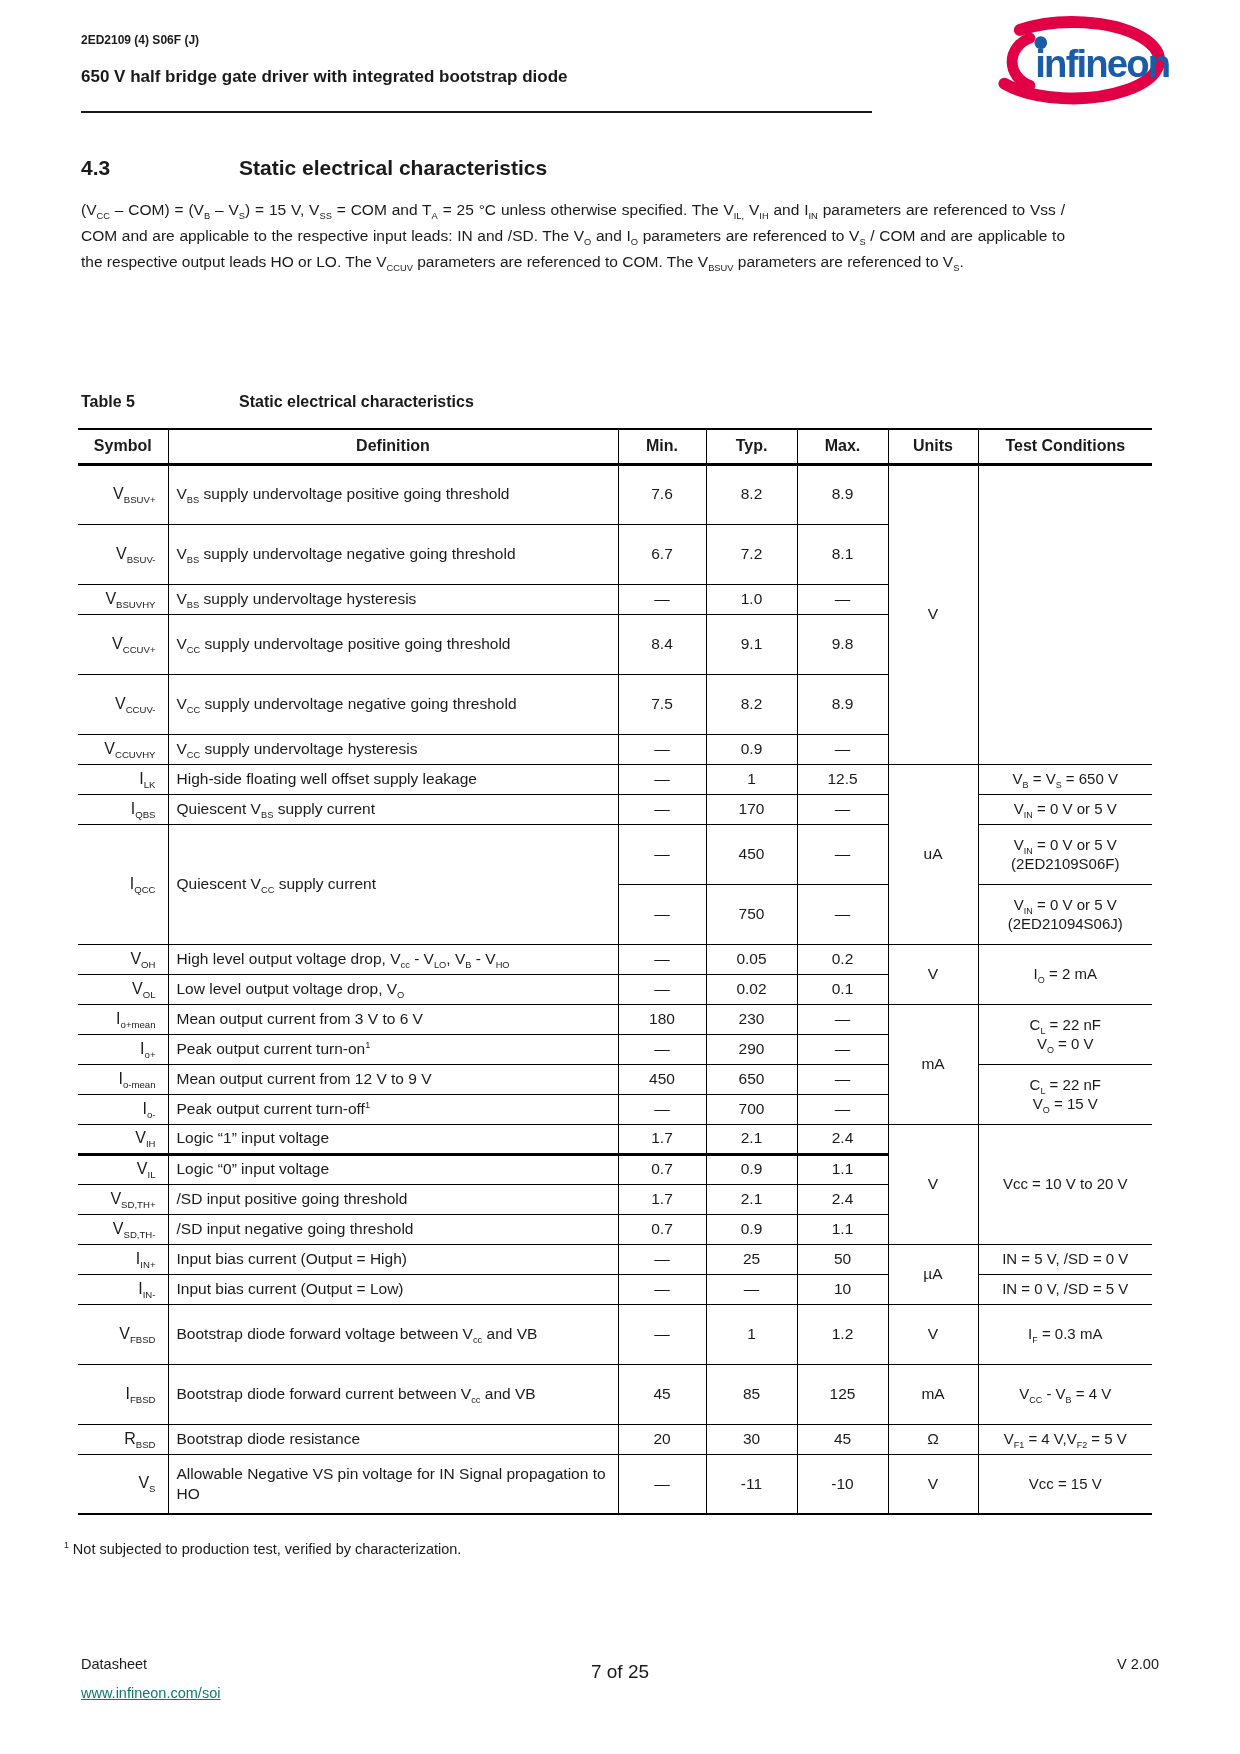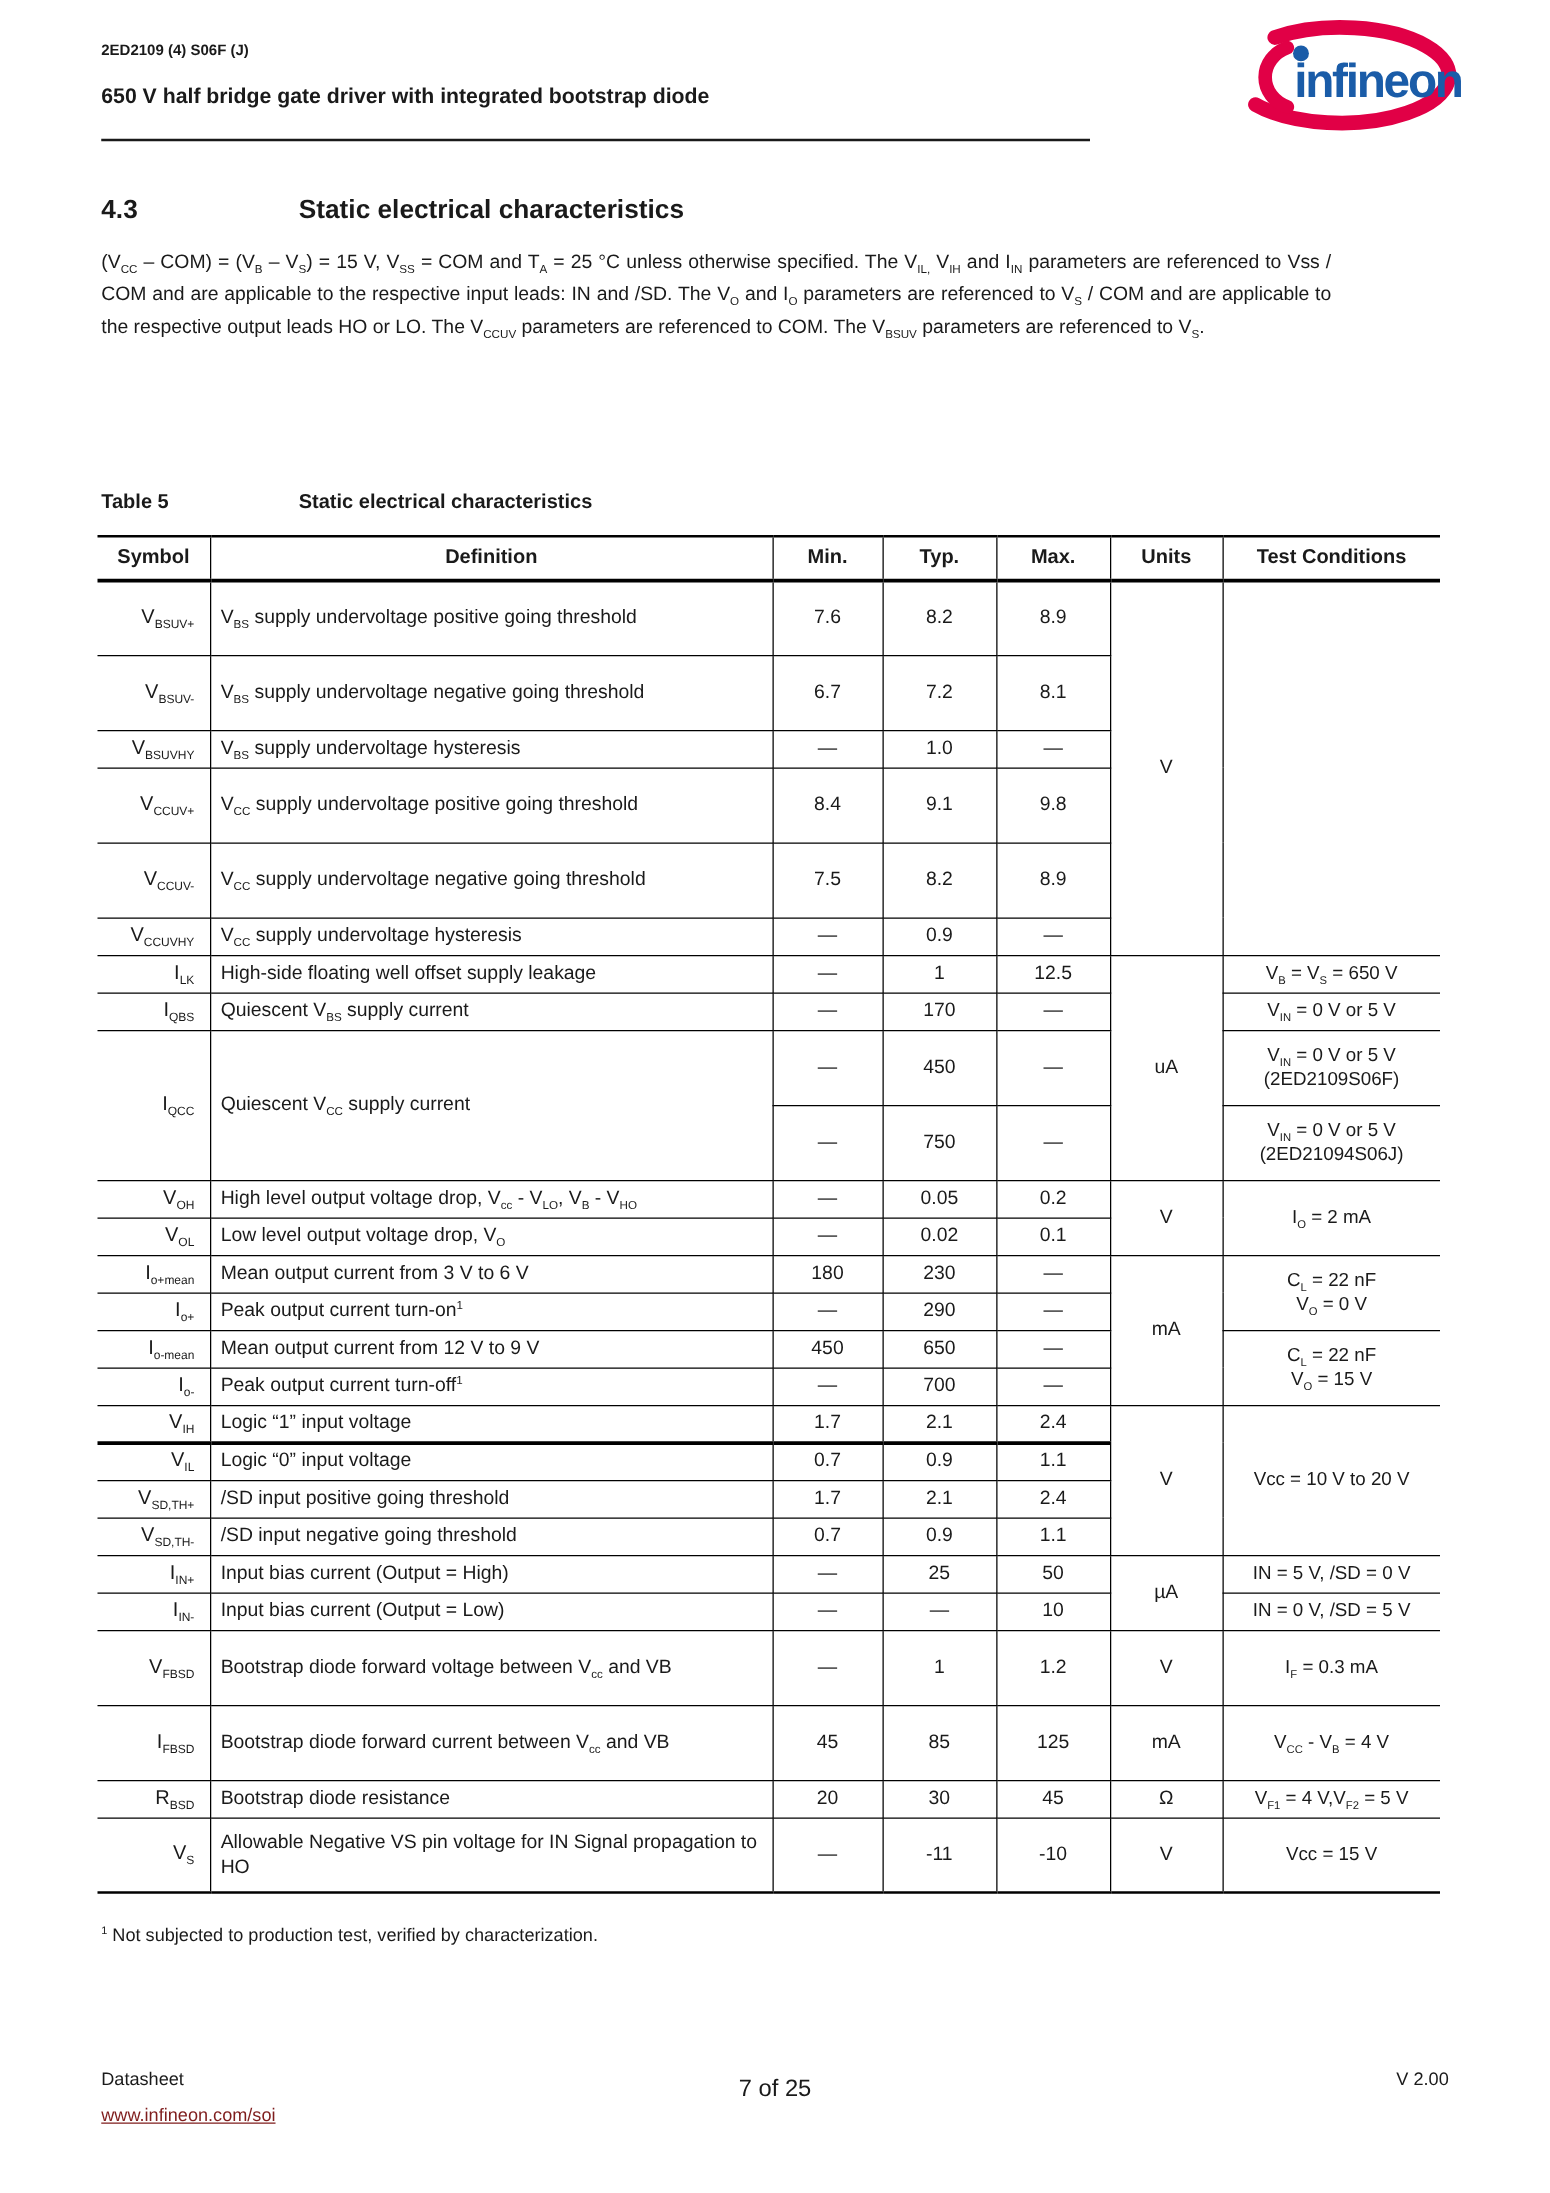--- a/index.html
+++ b/index.html
@@ -36,23 +36,23 @@
        padding:1px 6px; vertical-align:middle; line-height:1.3; }
   td.sym   { text-align:right; padding-right:12px; font-size:16px; }
   td.def   { text-align:left;  padding-left:8px; }
   td.val, td.units, td.test { text-align:center; }
   td.test  { border-right:none; font-size:15px; }
   tr.thick td.b { border-bottom:3px solid #000; }
   tbody tr:last-child td { border-bottom:2px solid #000; }
   sub { font-size:0.60em; line-height:0; }
   sup { font-size:0.60em; line-height:0; }
   
-  .footnote { position:absolute; left:81px; top:1541px; margin:0; font-size:14.5px; }
+  .footnote { position:absolute; left:64px; top:1541px; margin:0; font-size:14.5px; }
   .f-left   { position:absolute; left:81px; top:1650px; font-size:14.5px; line-height:29px; }
-  .f-left a { color:#7f1d1d; text-decoration:underline; }
+  .f-left a { color:#0f766e; text-decoration:underline; }
   .f-center { position:absolute; left:81px; top:1650px; width:1078px; text-align:center; font-size:19px;margin-top:11px; }
   .f-right  { position:absolute; left:81px; top:1650px; width:1078px; text-align:right; font-size:14.5px; line-height:29px; }
 </style>
 </head>
 <body>
 
 <div>
 
   <div class="product">2ED2109 (4) S06F (J)</div>
   <div class="subtitle">650 V half bridge gate driver with integrated bootstrap diode</div>

